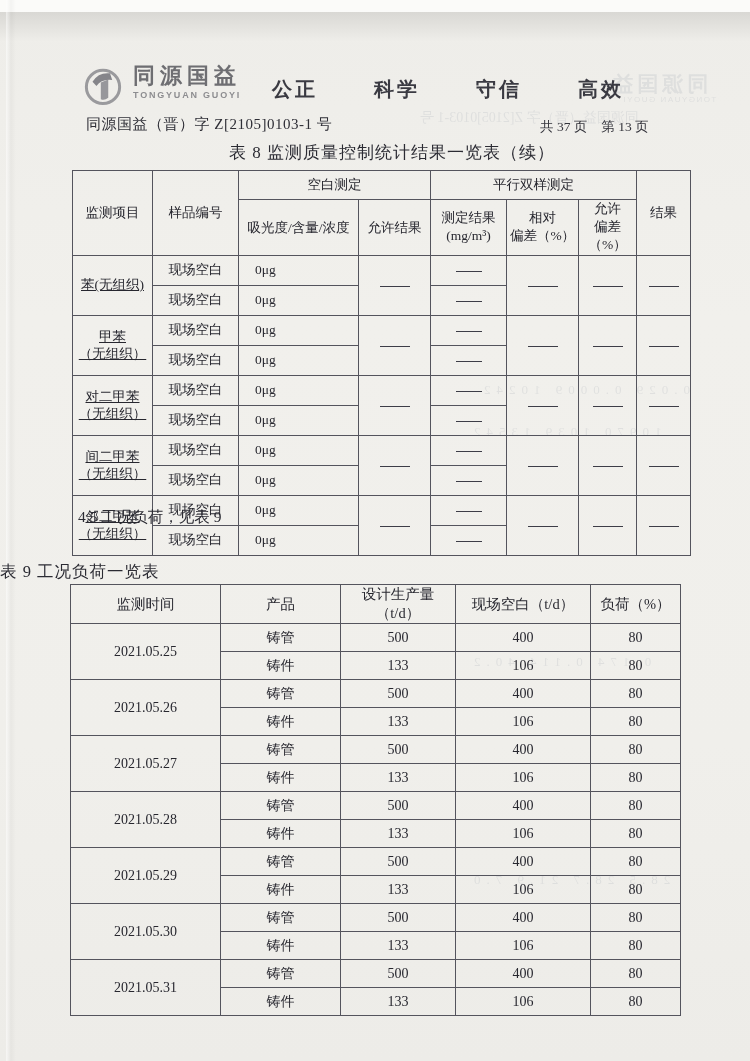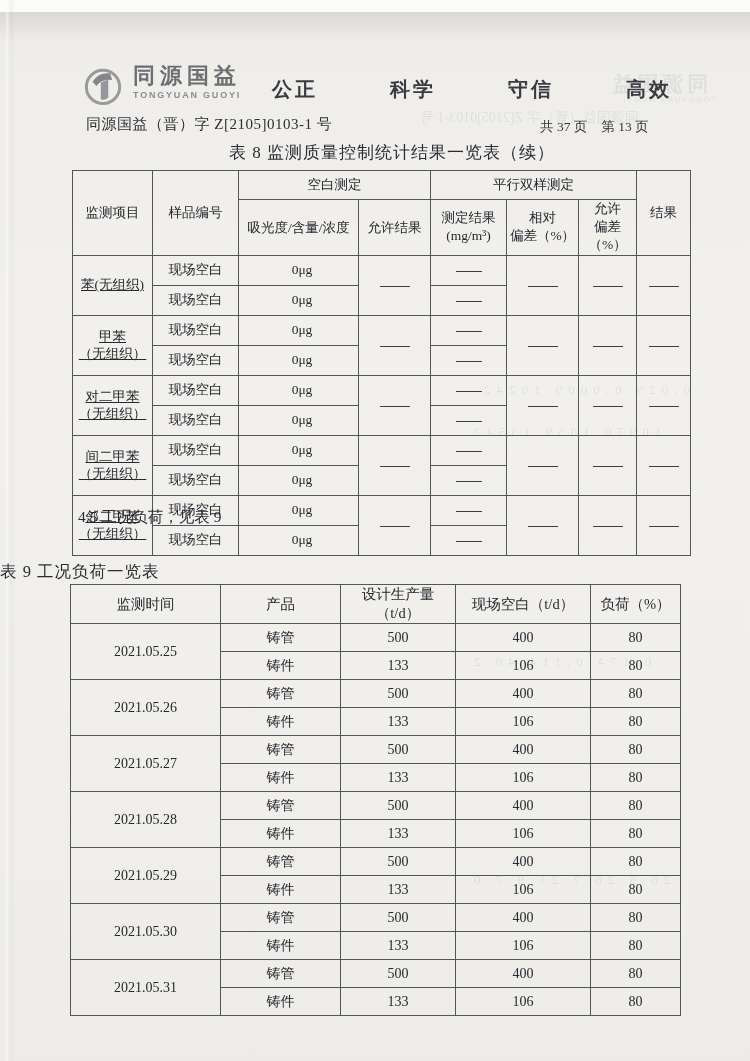--- a/index.html
+++ b/index.html
@@ -20,21 +20,21 @@
     background:linear-gradient(90deg,rgba(255,255,255,.55),rgba(0,0,0,.03),rgba(255,255,255,0));}
 
   
   .logo-row{position:absolute;left:82px;top:64px;display:flex;align-items:flex-start;}
   .logo-mark{width:42px;height:44px;}
   .logo-text{margin-left:9px;}
   .logo-cn{font-size:22px;font-weight:700;letter-spacing:5px;color:#6e6e72;line-height:1.1;
     font-family:"Liberation Sans","DejaVu Sans",sans-serif;}
   .logo-en{font-size:9px;letter-spacing:1.8px;color:#8d8d90;margin-top:2px;
     font-family:"Liberation Sans","DejaVu Sans",sans-serif;font-weight:700;}
-  .slogans{position:absolute;left:272px;top:76px;display:flex;gap:72px;
+  .slogans{position:absolute;left:272px;top:76px;display:flex;gap:56px;
     font-size:20px;font-weight:700;color:#3a3a42;letter-spacing:3px;}
   .doc-line{position:absolute;left:86px;top:115px;font-size:15px;color:#2e2e36;letter-spacing:.5px;}
   .page-info{position:absolute;left:540px;top:118px;font-size:13.5px;color:#33333b;}
   .page-info span{margin-right:14px;}
 
   
   .t8-title{position:absolute;left:0;top:141px;width:750px;text-align:center;
     font-size:17px;color:#2b2b33;letter-spacing:1px;padding-left:17px;}
   .sec-heading{position:absolute;left:78px;top:507px;font-size:15.5px;color:#2b2b33;}
   .t9-title{position:absolute;left:0;top:561px;width:626px;text-align:left;
@@ -42,21 +42,21 @@
 
   
   table{border-collapse:collapse;table-layout:fixed;}
   td,th{border:1px solid #54545d;font-weight:normal;text-align:center;
     padding:0 2px;color:#27272f;overflow:hidden;}
   .tbl8{position:absolute;left:72px;top:170px;width:618px;}
   .tbl8 th{font-size:13.5px;line-height:1.3;}
   .tbl8 .h1 th{height:28px;}
   .tbl8 .h2 th{height:46px;}
   .tbl8 td{height:29px;font-size:13.5px;}
-  .tbl8 .c-val{text-align:center;padding-left:9px;}
+  .tbl8 .c-val{text-align:left;padding-left:16px;}
   .l1,.l2{display:block;line-height:1.3;text-decoration:underline;}
   .l2:empty{display:none;}
   .hl{display:block;line-height:1.35;}
   .dash{display:inline-block;width:30px;height:0;border-top:1.6px solid #3d3d47;vertical-align:middle;}
   .dash-sm{width:26px;}
 
   .tbl9{position:absolute;left:70px;top:584px;width:610px;}
   .tbl9 th{height:34px;font-size:14.5px;}
   .tbl9 td{height:27px;font-size:14px;}
 

